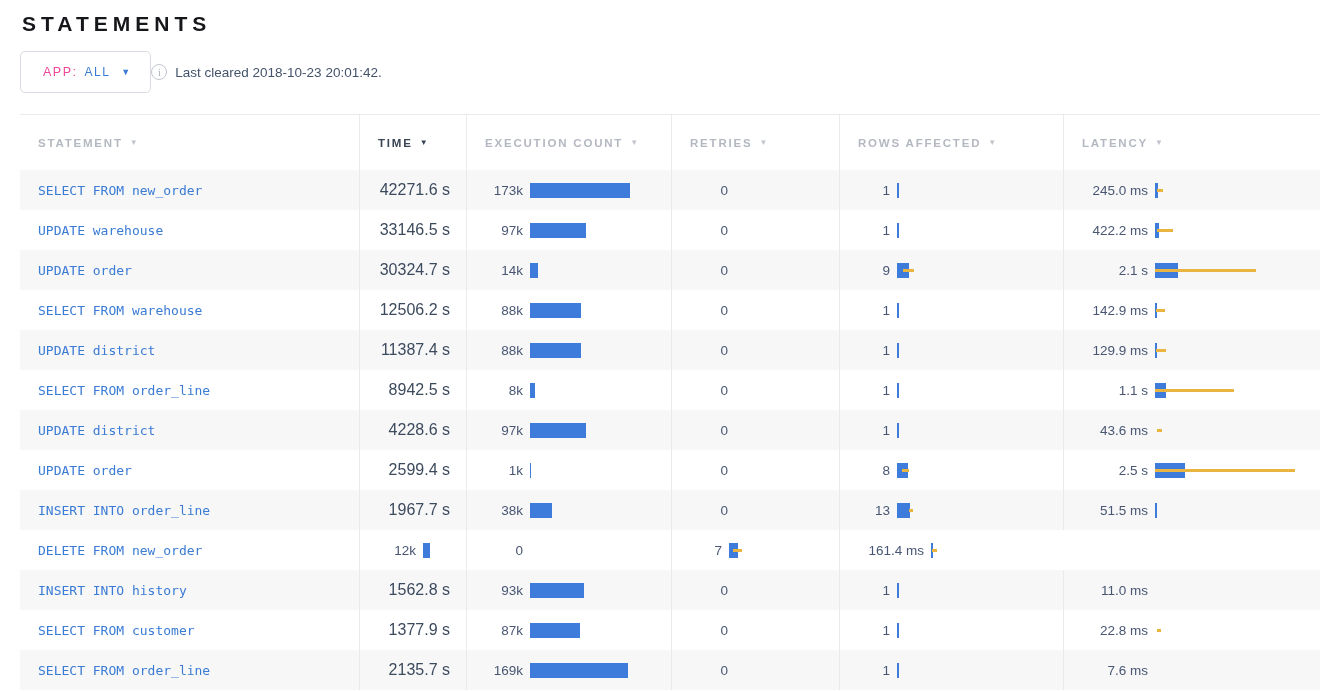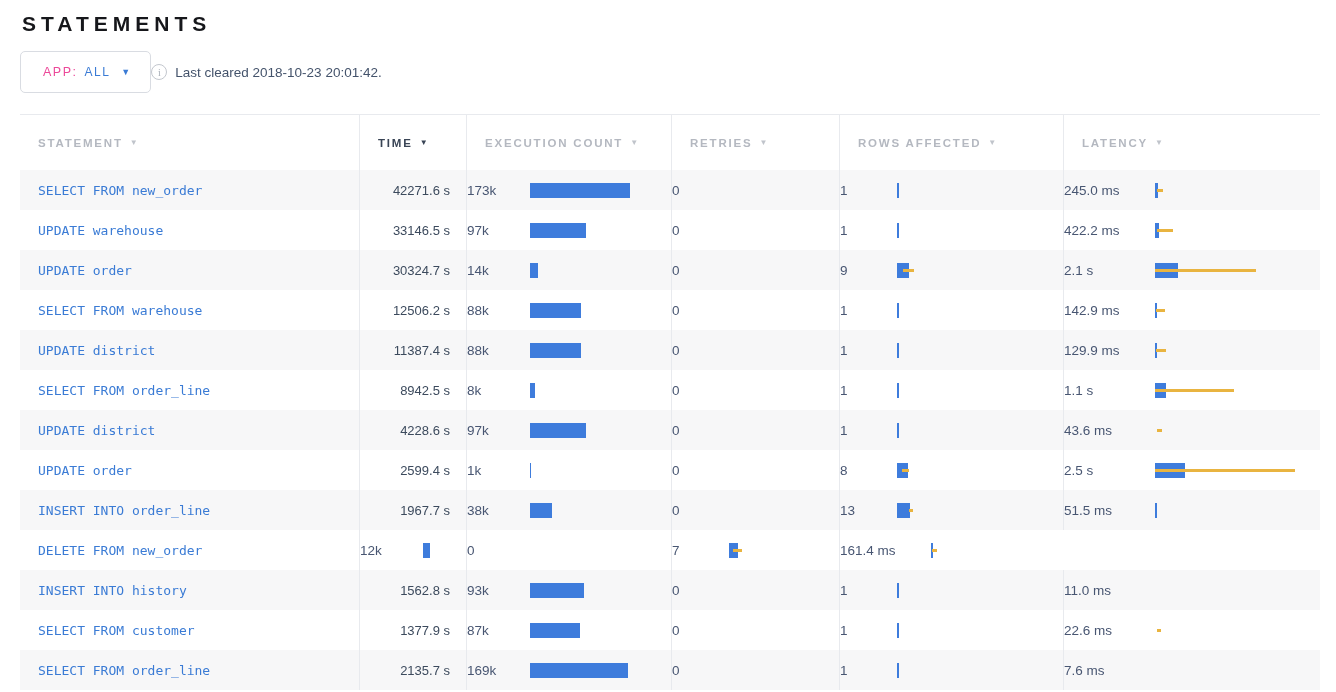--- a/index.html
+++ b/index.html
@@ -58,22 +58,22 @@
     border-right:1px solid #e8eaee; overflow:hidden; white-space:nowrap;
   }
   .td:last-child { border-right:none; }
 
   .td.stmt { padding-left:18px; }
   .stmt-link {
     font-family:"DejaVu Sans Mono", monospace; font-size:13px;
     color:#3a7bd5; cursor:pointer;
   }
   .td.time { justify-content:flex-end; padding-right:16px;
-             font-size:13px; color:#3c4a5d; }
-  .num { font-size:13.5px; color:#485672; text-align:left; }
+             font-size:16px; color:#3c4a5d; }
+  .num { font-size:13.5px; color:#485672; text-align:right; }
   .exec-num { width:56px; }
   .retries-num { width:56px; }
   .ra-num { width:50px; }
   .lat-num { width:84px; }
 
   .barwrap { position:relative; height:15px; margin-left:7px; flex:1; }
   .bar-blue { position:absolute; left:0; top:0; height:15px; }
   .bar-yellow { position:absolute; top:6px; height:3px; }
 </style>
 </head>
@@ -443,21 +443,21 @@
           <div class="td">
             <span class="num retries-num">0</span>
           </div>
           <div class="td">
             <span class="num ra-num">1</span>
             <span class="barwrap">
               <span class="bar-blue" style="width: 2px; background: rgb(62, 124, 220);"></span>
             </span>
           </div>
           <div class="td">
-            <span class="num lat-num">22.6 ms</span>
+            <span class="num lat-num">22.8 ms</span>
             <span class="barwrap">
               <span class="bar-yellow" style="left: 2px; width: 4px; background: rgb(233, 180, 64);"></span>
             </span>
           </div>
         </div>
         <div class="tr striped">
           <div class="td stmt">
             <span class="stmt-link">SELECT FROM order_line</span>
           </div>
           <div class="td time">2135.7 s</div>

